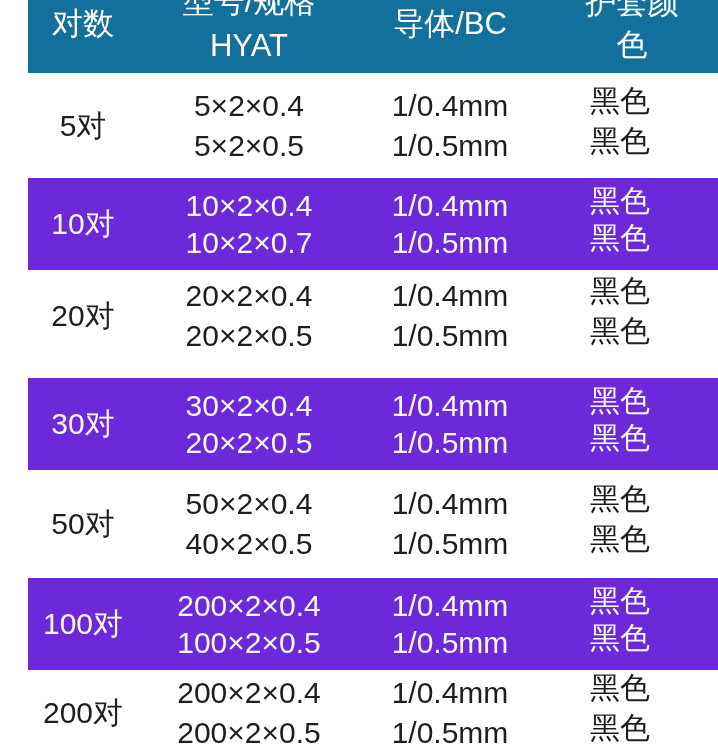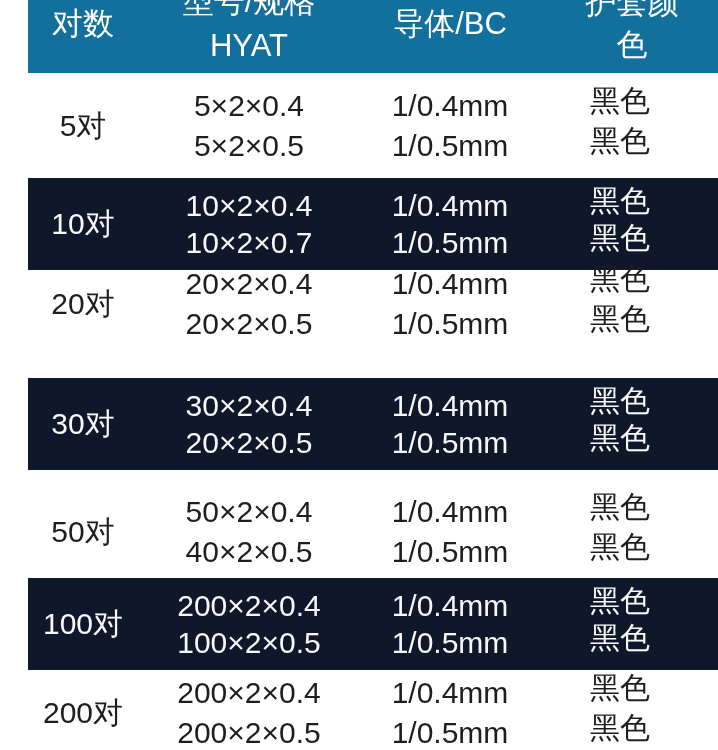--- a/index.html
+++ b/index.html
@@ -23,33 +23,33 @@
   .hcell.c2 { padding-left:15px; }
   .hcell.c4 { padding-right:33px;margin-left:24px; }
   .hline { line-height:44px; }
   
   .trow {
     position:absolute; left:28px; width:690px;
     display:grid; grid-template-columns:110px 207px 210px 163px;
     align-items:center; font-size:30px;
   }
   .trow.white  { color:#1e1e1e; background:transparent; }
-  .trow.shaded { color:#f6f8f8; background:#0f172a; }
+  .trow.shaded { color:#f6f8f8; background:#6d28d9; }
   .cell { text-align:center; }
   .cell.c2 { padding-left:15px; }
   .cell.c4 { padding-right:33px; transform:translateY(-5px); }
   .white  .ln { line-height:40px; }
   .shaded .ln { line-height:37px; }
   .pairs { line-height:34px; }
   
   .r0 { top:73px;  height:105px; padding-top:0; }
   .r1 { top:178px; height:92px;  }
-  .r2 { top:258px; height:92px; }
+  .r2 { top:270px; height:92px; }
   .r3 { top:378px; height:92px;  }
-  .r4 { top:470px; height:108px;margin-top:8px; }
+  .r4 { top:470px; height:108px; }
   .r5 { top:578px; height:92px;  }
   .r6 { top:670px; height:86px;  } 
 </style>
 </head>
 <body>
 
 <div class="page">
 
   <div class="thead">
     <div class="thead-inner">

